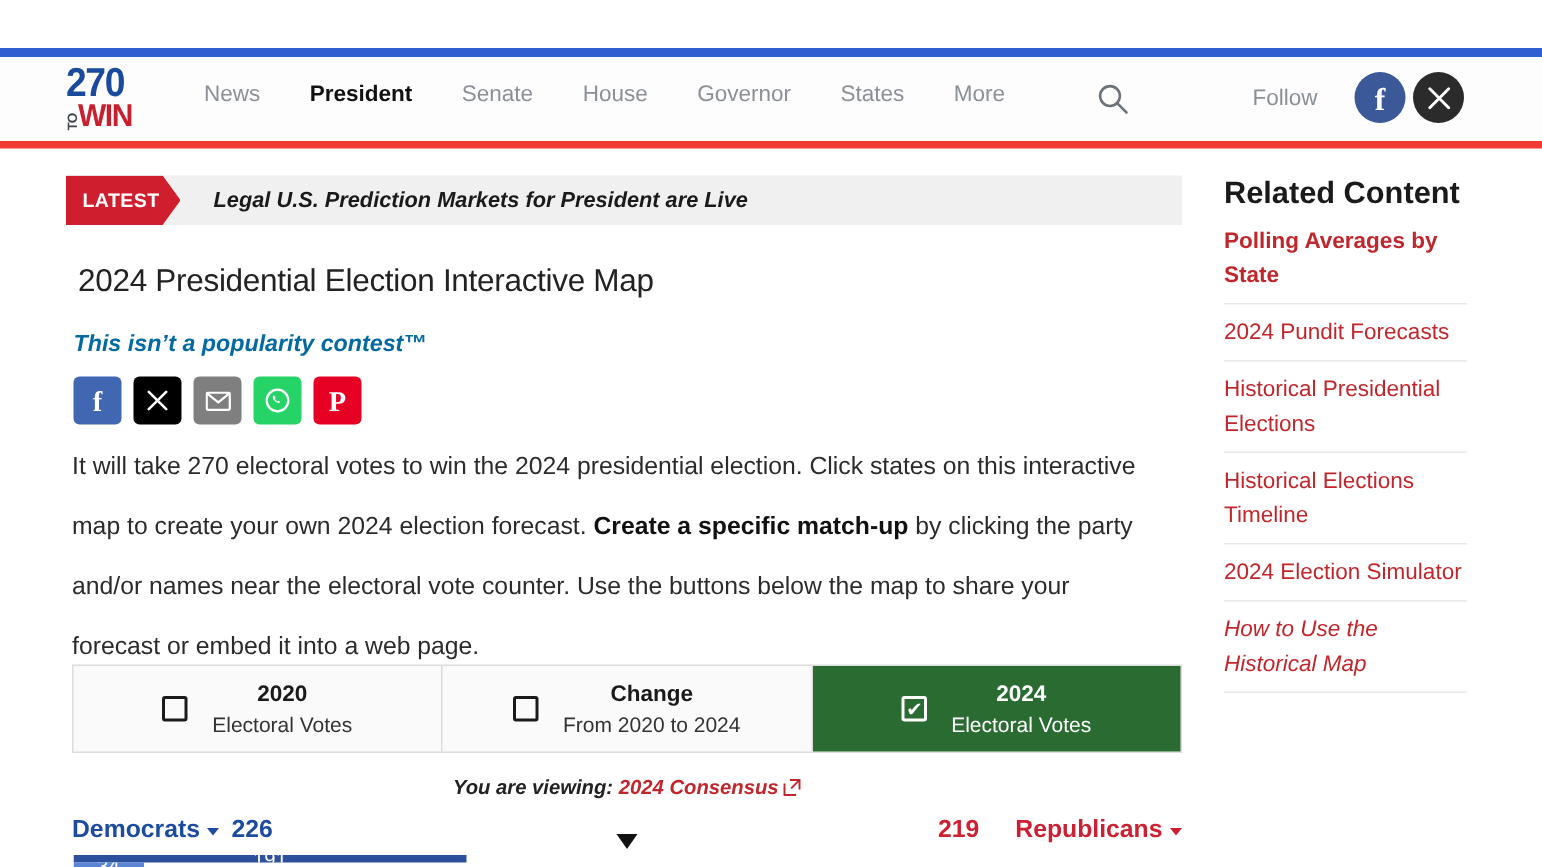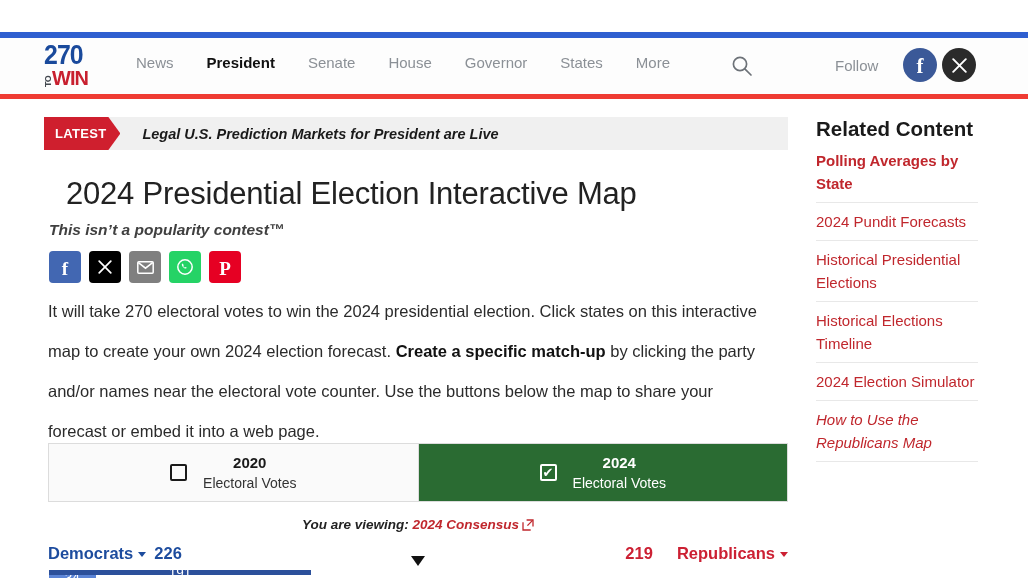--- a/index.html
+++ b/index.html
@@ -124,28 +124,28 @@
   }
   .latest-text {
     margin-left: 22px;
     font-size: 14.5px; font-weight: bold; color: #1a1a1a;
     cursor: pointer;
     font-style: italic;
   }
 
   
   .page-title {
-    position: absolute; left: 66px; top: 144px;
-    font-size: 31px; color: #222; font-weight: normal;
+    position: absolute; left: 52px; top: 144px;
+    font-size: 21px; color: #222; font-weight: normal;
     letter-spacing: -0.2px;
   }
   .tagline {
     position: absolute; left: 49px; top: 189px;
     font-size: 15.5px; font-style: italic; font-weight: bold;
-    color: #404040;
+    color: #0369a1;
   }
 
   
   .share-row {
     position: absolute; left: 49px; top: 219px;
     display: flex; gap: 8px;
   }
   .share-btn {
     width: 32px; height: 32px; border-radius: 4px;
     display: flex; align-items: center; justify-content: center;
@@ -376,20 +376,27 @@
   </div>
 
   <div class="tabs">
     <div class="tab">
       <div class="tab-check"></div>
       <div class="tab-textblock">
         <div class="tab-title">2020</div>
         <div class="tab-sub">Electoral Votes</div>
       </div>
     </div>
+    <div class="tab">
+      <div class="tab-check"></div>
+      <div class="tab-textblock">
+        <div class="tab-title">Change</div>
+        <div class="tab-sub">From 2020 to 2024</div>
+      </div>
+    </div>
     <div class="tab selected">
       <div class="tab-check">✔</div>
       <div class="tab-textblock">
         <div class="tab-title">2024</div>
         <div class="tab-sub">Electoral Votes</div>
       </div>
     </div>
   </div>
 
   <div class="viewing-line">
@@ -441,16 +448,16 @@
   <div class="marker-top"></div>
   <div class="marker-bottom"></div>
 
   <div class="sidebar">
     <div class="sidebar-title">Related Content</div>
     <a class="sidebar-link bold">Polling Averages by State</a>
     <a class="sidebar-link">2024 Pundit Forecasts</a>
     <a class="sidebar-link">Historical Presidential Elections</a>
     <a class="sidebar-link">Historical Elections Timeline</a>
     <a class="sidebar-link">2024 Election Simulator</a>
-    <a class="sidebar-link italic">How to Use the Republicans Map</a>
+    <a class="sidebar-link italic">How to Use the Historical Map</a>
   </div>
 
 </div>
 
 </body></html>

